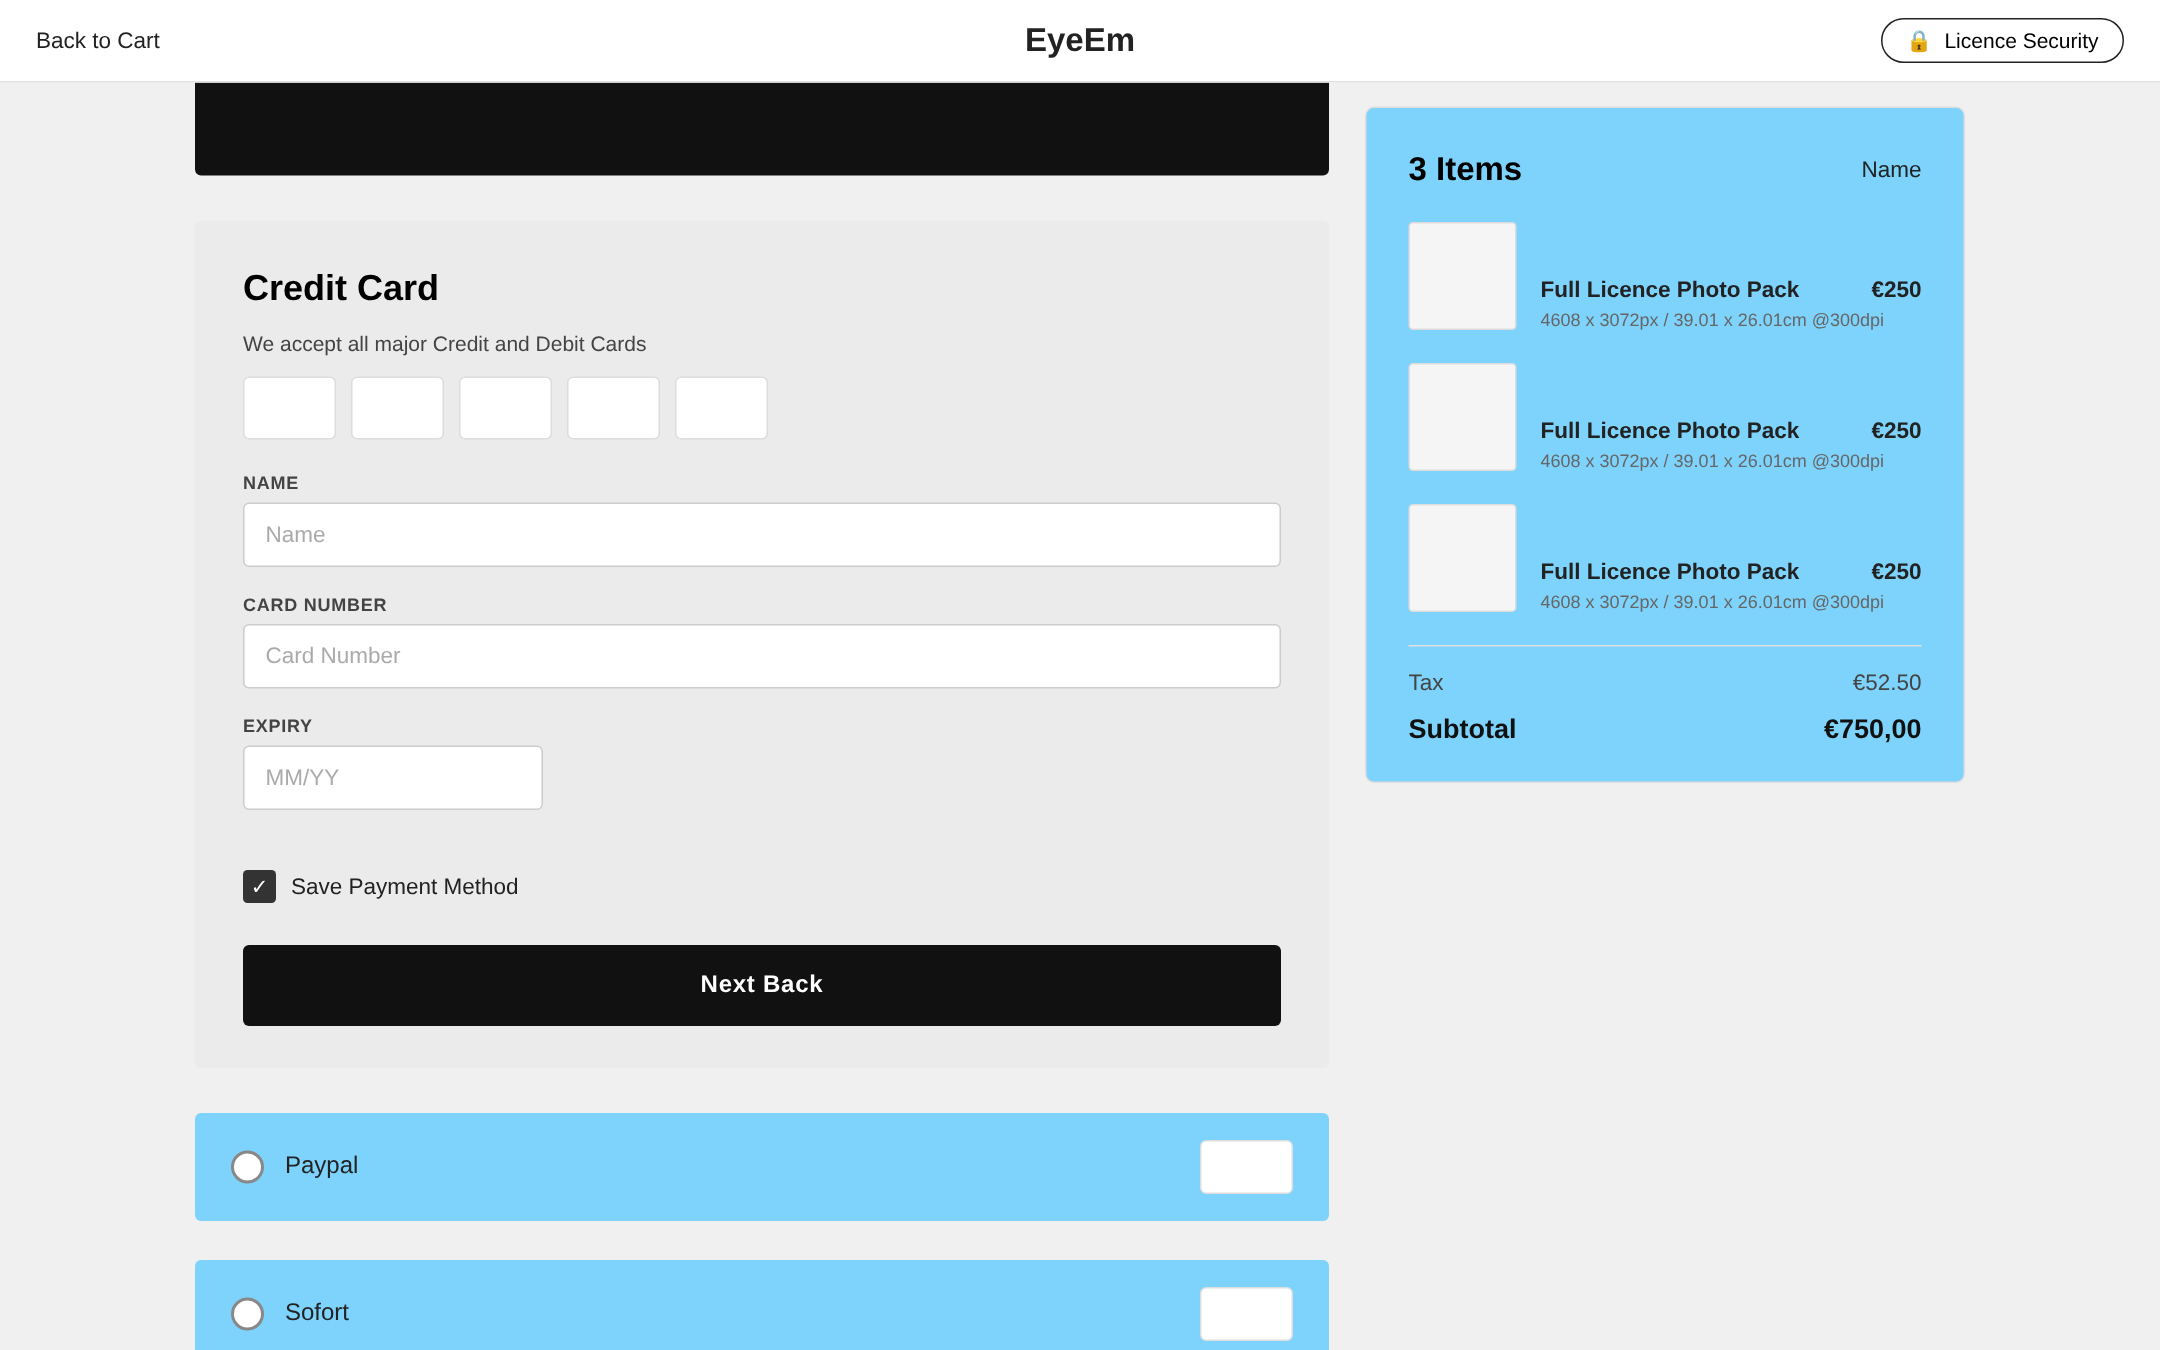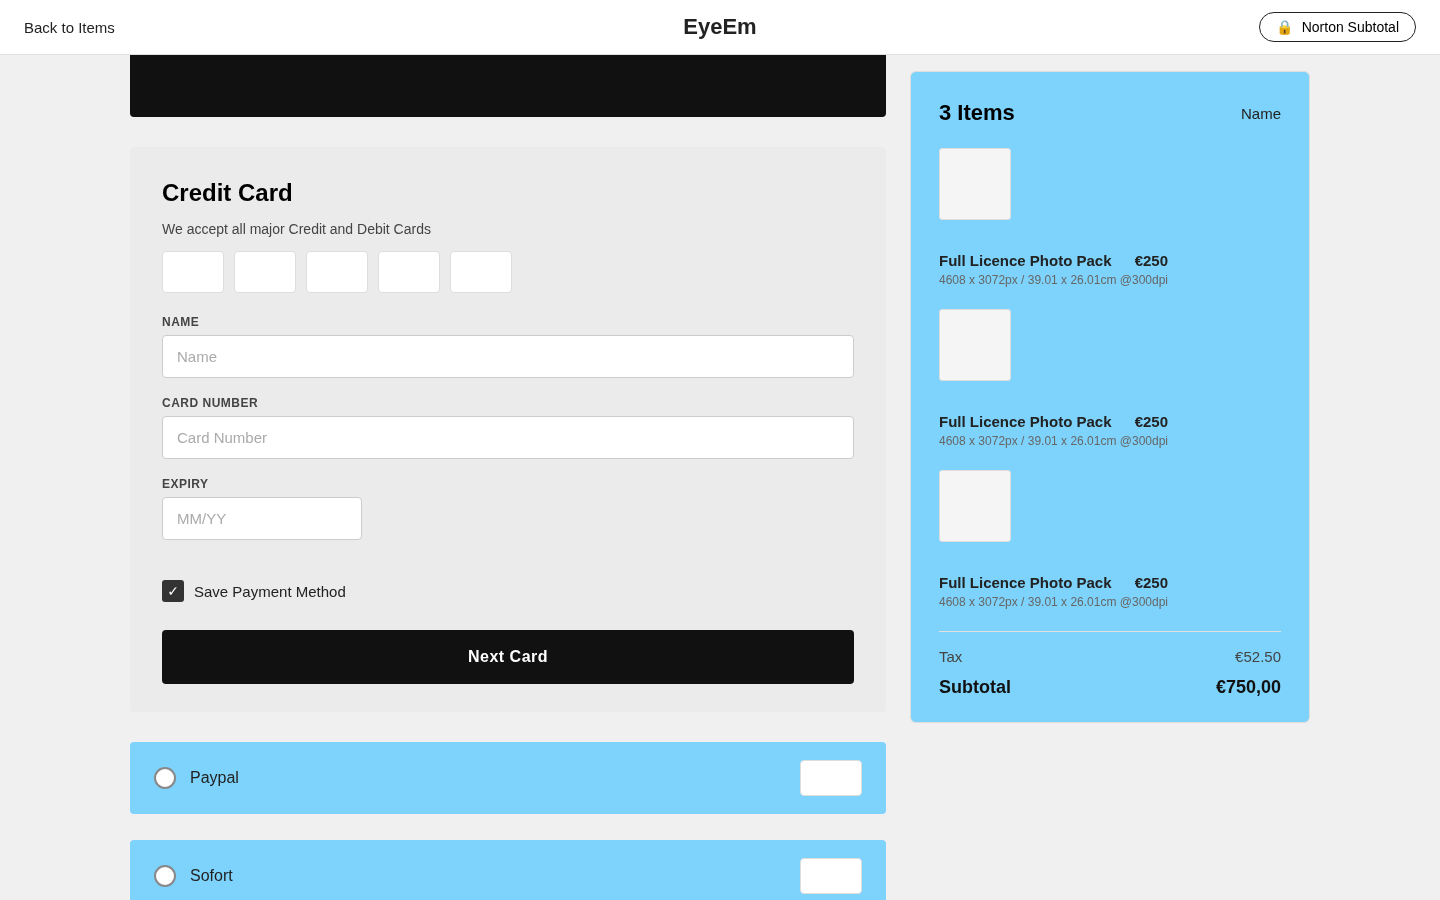--- a/index.html
+++ b/index.html
@@ -282,24 +282,23 @@
 
     .edit-link {
       font-size: 15px;
       color: #222;
       cursor: pointer;
       font-weight: 500;
     }
 
     .order-item {
       display: flex;
-      gap: 32px;
+      gap: 16px;
       margin-bottom: 22px;
-      align-items: flex-start;
-      flex-direction: column;
+      align-items: flex-end;
     }
 
     .item-thumb {
       width: 72px;
       height: 72px;
       background: #f5f5f5;
       border: 1px solid #ddd;
       border-radius: 3px;
       flex-shrink: 0;
     }
@@ -351,25 +350,25 @@
       justify-content: space-between;
       font-size: 18px;
       font-weight: 700;
       color: #111;
     }
   </style>
 </head>
 <body>
 
 <header class="header">
-  <a class="header-back">Back to Items</a>
+  <a class="header-back">Back to Cart</a>
   <span class="header-title">EyeEm</span>
   <div class="norton-badge">
     <span class="norton-lock">🔒</span>
-    <span>Norton Subtotal</span>
+    <span>Licence Security</span>
   </div>
 </header>
 
 <div class="main-content">
 
   <div class="left-panel">
 
     <div class="black-bar"></div>
 
     <div class="form-card">
@@ -407,21 +406,21 @@
 
       
       <div class="save-method">
         <div class="save-checkbox">
           <span class="save-checkbox-check">✓</span>
         </div>
         <span class="save-label">Save Payment Method</span>
       </div>
 
       
-      <button class="next-step-btn">Next Card</button>
+      <button class="next-step-btn">Next Back</button>
     </div>
 
     <div class="payment-option">
       <div class="payment-option-left">
         <div class="radio-circle"></div>
         <span class="payment-label">Paypal</span>
       </div>
       <div class="payment-logo-box"></div>
     </div>
 

